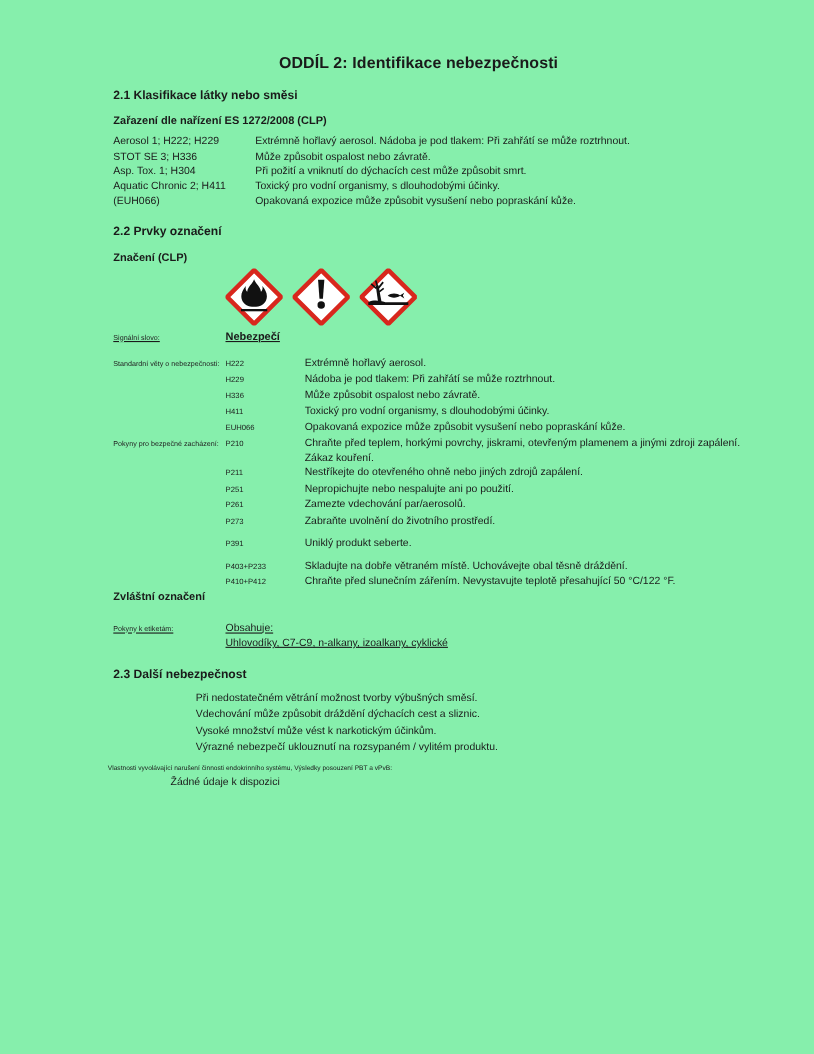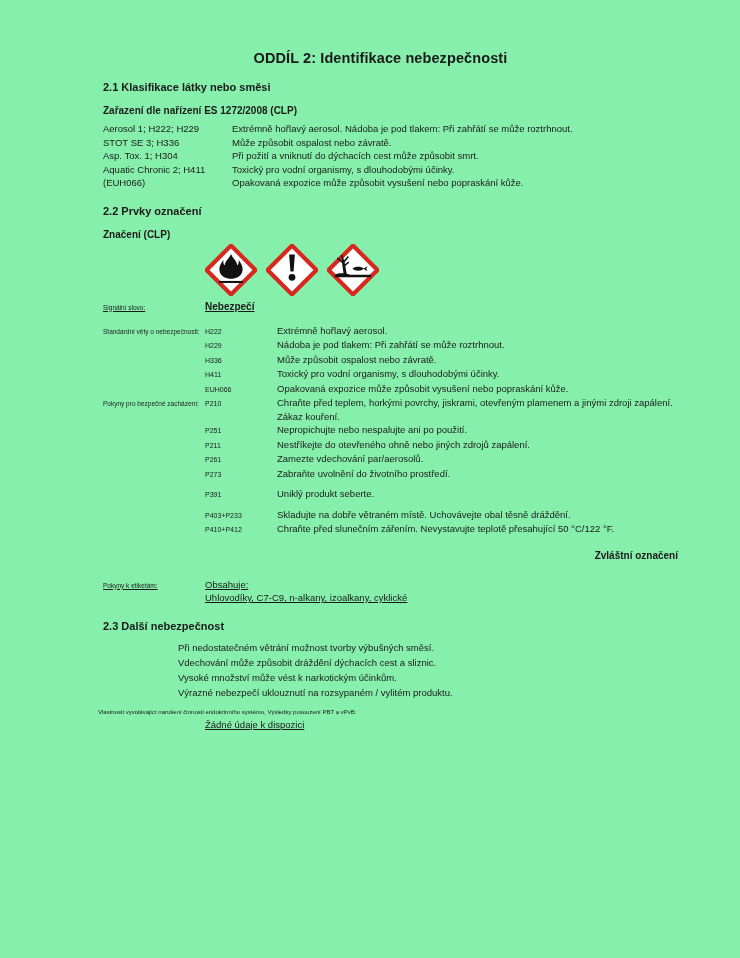--- a/index.html
+++ b/index.html
@@ -26,25 +26,25 @@
   .picto{width:52px;height:52px;display:block;}
   .lbl-row{display:grid;grid-template-columns:102px 72px 1fr;align-items:baseline;}
   .lbl-row.two-col{grid-template-columns:102px 1fr;text-decoration:underline;}
   .small-lbl{font-size:6.5px;color:#222;white-space:nowrap;line-height:11px;}
   .code{font-size:7px;line-height:13.5px;}
   .stmt{font-size:9.5px;line-height:13.5px;}
   .signal{font-size:10px;font-weight:bold;line-height:13px;}
   .sig-row{margin-top:4px;}
   .hz-block{margin-top:11px;}
   .gap-top{margin-top:6px;}
-  .sp-head{font-size:10px;font-weight:bold;line-height:12px;margin-top:13px;text-align:right;}
+  .sp-head{font-size:10px;font-weight:bold;line-height:12px;}
   .etq-row{margin-top:16px;}
   .oth-lines{margin-top:7px;margin-left:75px;font-size:9.5px;line-height:15px;}
   .footnote-lbl{font-size:6px;margin-top:8px;margin-left:-5px;line-height:9px;}
-  .footnote-val{font-size:9.5px;margin-left:102px;line-height:13px;margin-top:1px;text-decoration:underline;}
+  .footnote-val{font-size:9.5px;margin-left:52px;line-height:13px;margin-top:1px;}
   .ghs-black{fill:#111;}
   .ghs-stroke{stroke:#111;fill:none;}
 </style>
 </head>
 <body>
 
 <div class="page">
 
   <div class="doc-title">ODDÍL 2: Identifikace nebezpečnosti</div>
 
@@ -132,27 +132,27 @@
   </div>
 
   <div>
     <div class="lbl-row">
       <span class="small-lbl">Pokyny pro bezpečné zacházení:</span>
       <span class="code">P210</span>
       <span class="stmt">Chraňte před teplem, horkými povrchy, jiskrami, otevřeným plamenem a jinými zdroji zapálení. Zákaz kouření.</span>
     </div>
     <div class="lbl-row">
       <span class="small-lbl"></span>
-      <span class="code">P251</span>
-      <span class="stmt">Nepropichujte nebo nespalujte ani po použití.</span>
+      <span class="code">P211</span>
+      <span class="stmt">Nestříkejte do otevřeného ohně nebo jiných zdrojů zapálení.</span>
     </div>
     <div class="lbl-row">
       <span class="small-lbl"></span>
-      <span class="code">P211</span>
-      <span class="stmt">Nestříkejte do otevřeného ohně nebo jiných zdrojů zapálení.</span>
+      <span class="code">P251</span>
+      <span class="stmt">Nepropichujte nebo nespalujte ani po použití.</span>
     </div>
     <div class="lbl-row">
       <span class="small-lbl"></span>
       <span class="code">P261</span>
       <span class="stmt">Zamezte vdechování par/aerosolů.</span>
     </div>
     <div class="lbl-row">
       <span class="small-lbl"></span>
       <span class="code">P273</span>
       <span class="stmt">Zabraňte uvolnění do životního prostředí.</span>

